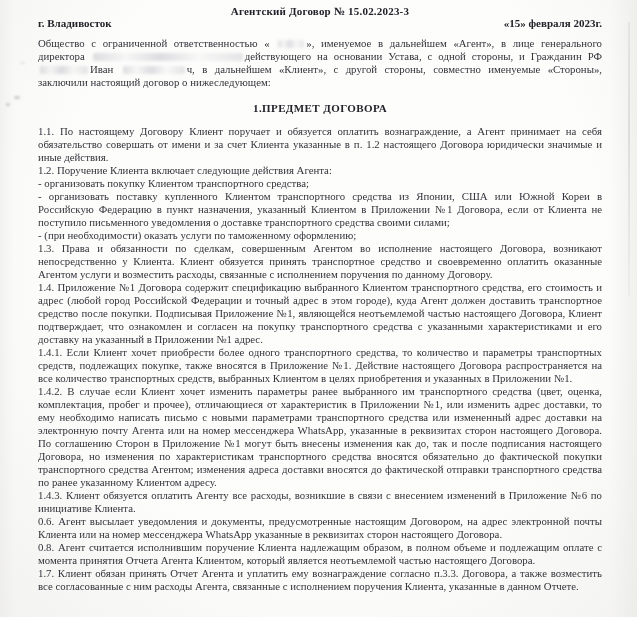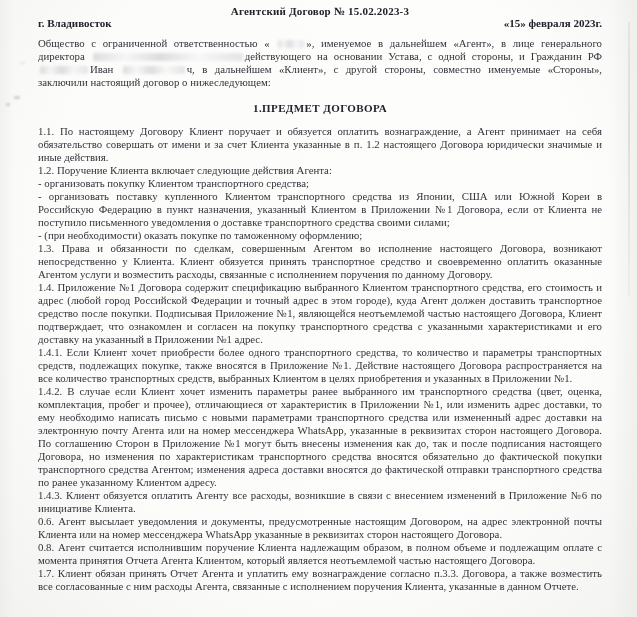--- a/index.html
+++ b/index.html
@@ -118,21 +118,21 @@
 
     <div class="preamble" id="preamble"><span>Общество с ограниченной ответственностью «</span> <span class="redacted" style="width: 26px;"></span><span>», именуемое в дальнейшем «Агент», в лице генерального директора</span> <span class="redacted" style="width: 150px;"></span><span>действующего на основании Устава, с одной стороны, и Гражданин РФ</span> <span class="redacted" style="width: 48px;"></span><span>Иван</span> <span class="redacted" style="width: 62px;"></span><span>ч, в дальнейшем «Клиент», с другой стороны, совместно именуемые «Стороны», заключили настоящий договор о нижеследующем:</span> </div>
 
     <div class="section-heading">1.ПРЕДМЕТ ДОГОВОРА</div>
 
     <div class="clauses" id="clauses">
         <p>1.1. По настоящему Договору Клиент поручает и обязуется оплатить вознаграждение, а Агент принимает на себя обязательство совершать от имени и за счет Клиента указанные в п. 1.2 настоящего Договора юридически значимые и иные действия.</p>
         <p>1.2. Поручение Клиента включает следующие действия Агента:</p>
         <p>- организовать покупку Клиентом транспортного средства;</p>
         <p>- организовать поставку купленного Клиентом транспортного средства из Японии, США или Южной Кореи в Российскую Федерацию в пункт назначения, указанный Клиентом в Приложении №1 Договора, если от Клиента не поступило письменного уведомления о доставке транспортного средства своими силами;</p>
-        <p>- (при необходимости) оказать покупке по таможенному оформлению;</p>
+        <p>- (при необходимости) оказать услуги по таможенному оформлению;</p>
         <p>1.3. Права и обязанности по сделкам, совершенным Агентом во исполнение настоящего Договора, возникают непосредственно у Клиента. Клиент обязуется принять транспортное средство и своевременно оплатить оказанные Агентом услуги и возместить расходы, связанные с исполнением поручения по данному Договору.</p>
         <p>1.4. Приложение №1 Договора содержит спецификацию выбранного Клиентом транспортного средства, его стоимость и адрес (любой город Российской Федерации и точный адрес в этом городе), куда Агент должен доставить транспортное средство после покупки. Подписывая Приложение №1, являющейся неотъемлемой частью настоящего Договора, Клиент подтверждает, что ознакомлен и согласен на покупку транспортного средства с указанными характеристиками и его доставку на указанный в Приложении №1 адрес.</p>
         <p>1.4.1. Если Клиент хочет приобрести более одного транспортного средства, то количество и параметры транспортных средств, подлежащих покупке, также вносятся в Приложение №1. Действие настоящего Договора распространяется на все количество транспортных средств, выбранных Клиентом в целях приобретения и указанных в Приложении №1.</p>
         <p>1.4.2. В случае если Клиент хочет изменить параметры ранее выбранного им транспортного средства (цвет, оценка, комплектация, пробег и прочее), отличающиеся от характеристик в Приложении №1, или изменить адрес доставки, то ему необходимо написать письмо с новыми параметрами транспортного средства или измененный адрес доставки на электронную почту Агента или на номер мессенджера WhatsApp, указанные в реквизитах сторон настоящего Договора. По соглашению Сторон в Приложение №1 могут быть внесены изменения как до, так и после подписания настоящего Договора, но изменения по характеристикам транспортного средства вносятся обязательно до фактической покупки транспортного средства Агентом; изменения адреса доставки вносятся до фактической отправки транспортного средства по ранее указанному Клиентом адресу.</p>
         <p>1.4.3. Клиент обязуется оплатить Агенту все расходы, возникшие в связи с внесением изменений в Приложение №6 по инициативе Клиента.</p>
         <p>0.6. Агент высылает уведомления и документы, предусмотренные настоящим Договором, на адрес электронной почты Клиента или на номер мессенджера WhatsApp указанные в реквизитах сторон настоящего Договора.</p>
         <p>0.8. Агент считается исполнившим поручение Клиента надлежащим образом, в полном объеме и подлежащим оплате с момента принятия Отчета Агента Клиентом, который является неотъемлемой частью настоящего Договора.</p>
         <p>1.7. Клиент обязан принять Отчет Агента и уплатить ему вознаграждение согласно п.3.3. Договора, а также возместить все согласованные с ним расходы Агента, связанные с исполнением поручения Клиента, указанные в данном Отчете.</p>
       </div>
   </div>

